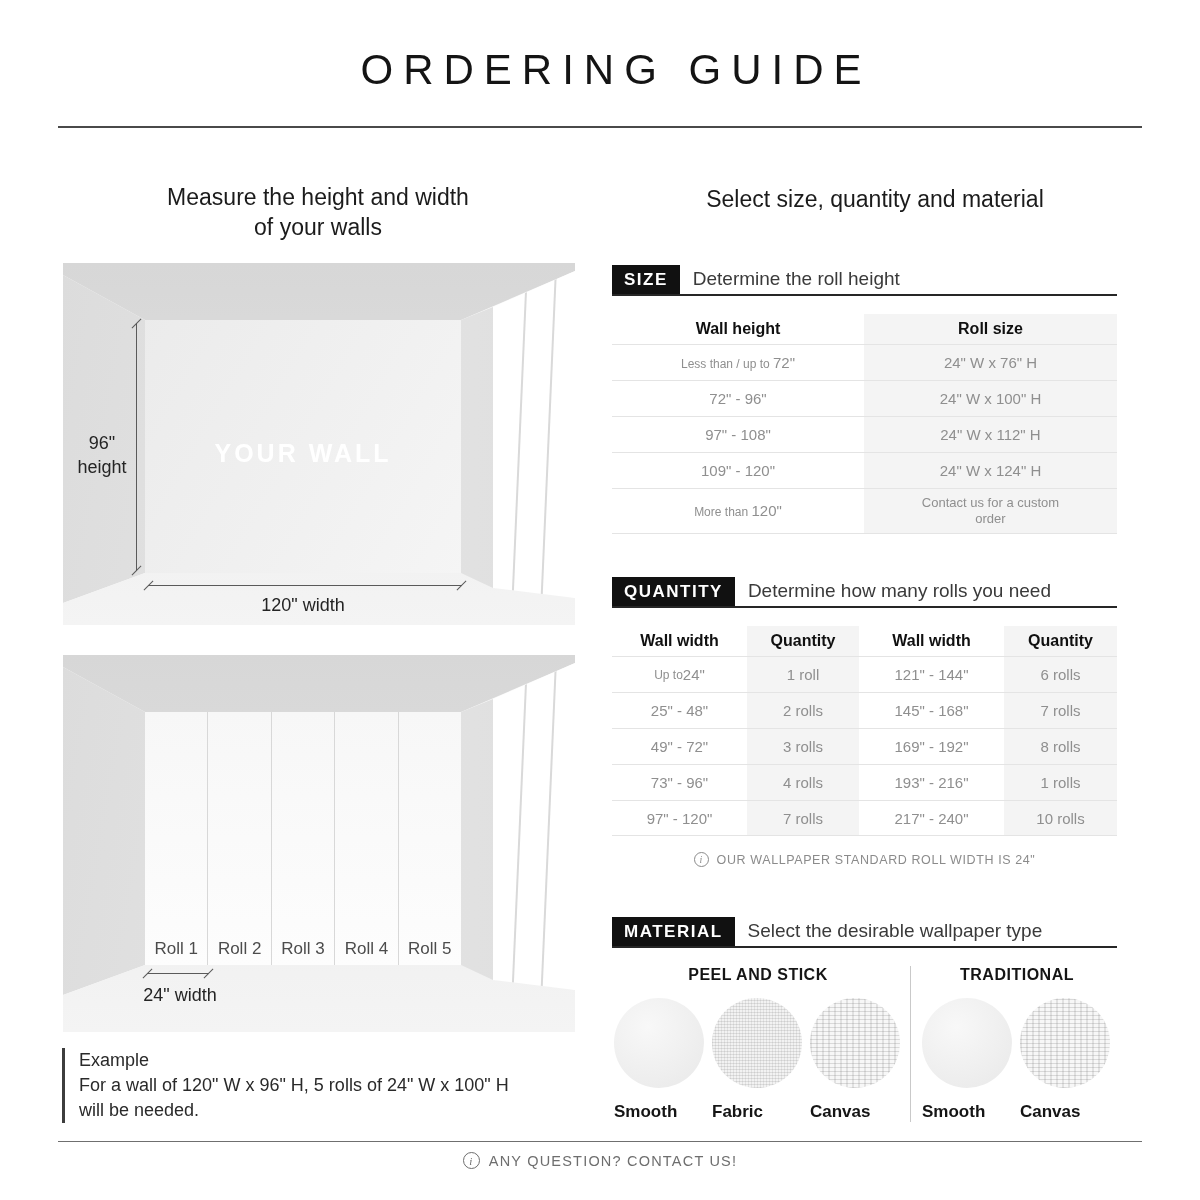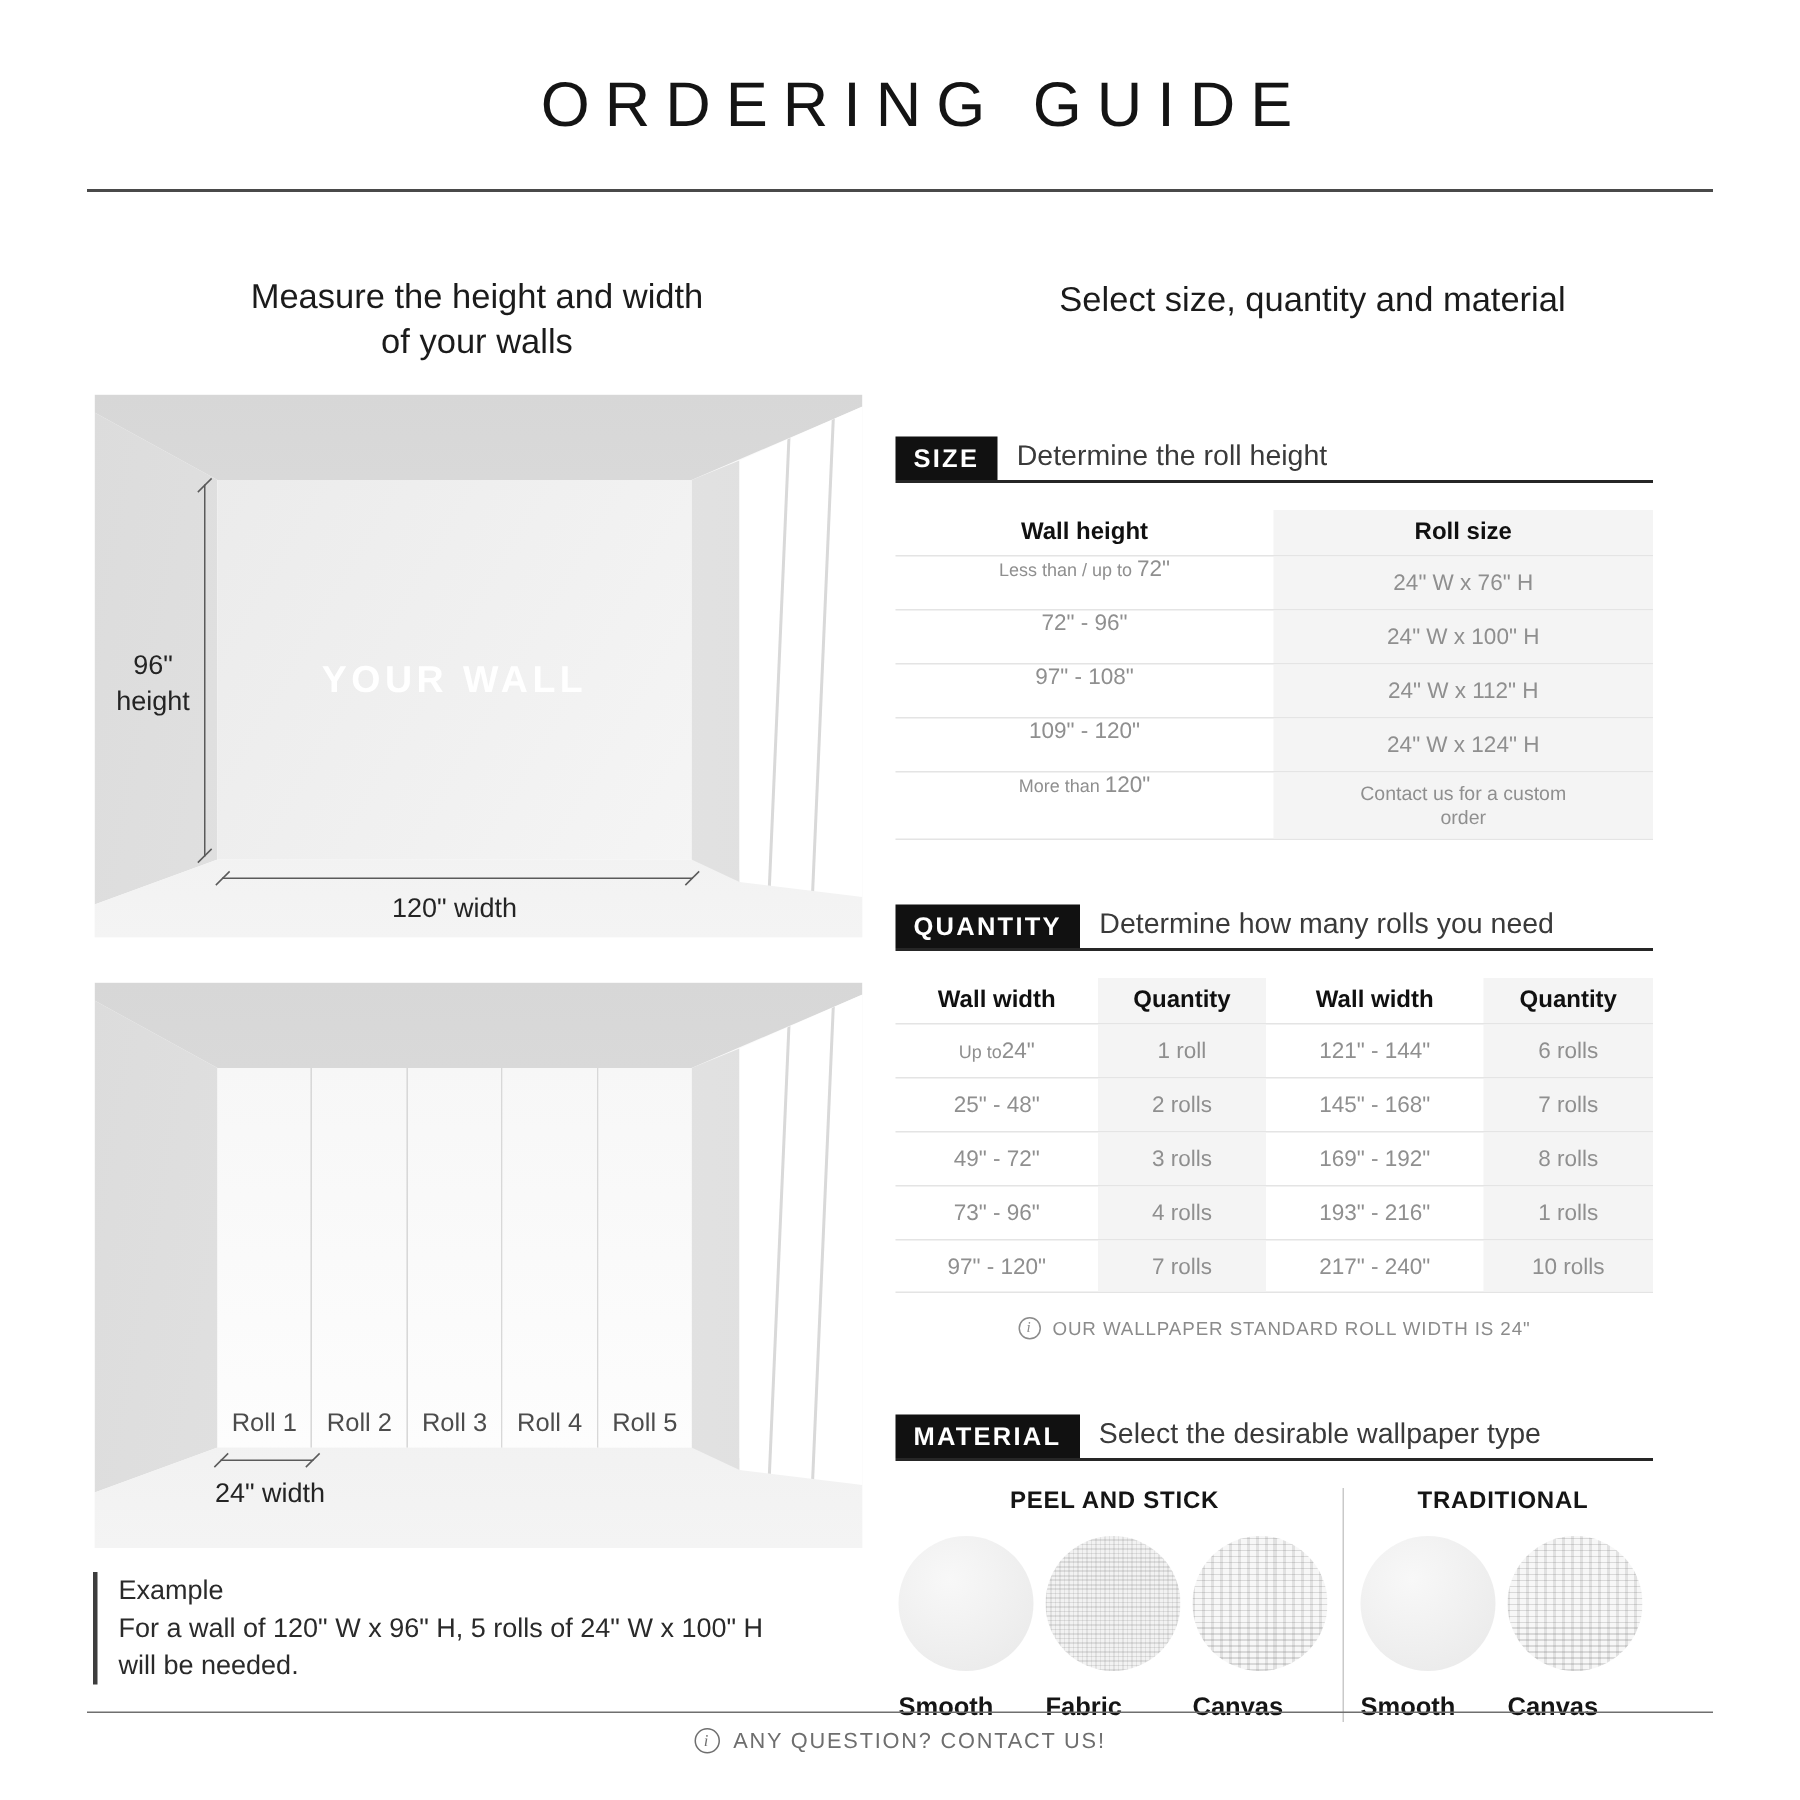--- a/index.html
+++ b/index.html
@@ -67,31 +67,31 @@
     font-size:17px; color:#4c4c4c; }
   .width-label2 { position:absolute; left:62px; top:330px; width:110px; text-align:center;
     font-size:18px; color:#242424; font-weight:500; }
 
   
   .example { position:absolute; left:62px; top:1048px; width:490px;
     border-left:3px solid #3d3d3d; padding-left:14px;
     font-size:18px; line-height:25px; color:#2a2a2a; }
 
   
-  .section { position:absolute; left:597px; width:505px;margin-top:26px; }
+  .section { position:absolute; left:612px; width:505px; }
   .sec-size { top:265px; } .sec-qty { top:577px; } .sec-mat { top:917px; }
   .section-header { display:flex; align-items:stretch; border-bottom:2px solid #262626; }
   .badge { background:#111111; color:#ffffff; font-size:17px; font-weight:600;
     letter-spacing:1.5px; padding:5px 12px 4px 12px; }
   .caption { font-size:19px; color:#3a3a3a; margin-left:13px; align-self:flex-end;
     padding-bottom:4px; }
 
   
   .tbl { margin-top:18px; width:100%; }
-  .trow { display:flex; }
+  .trow { display:flex; align-items:center; }
   .trow.data { border-top:1px solid #e4e4e4; min-height:36px; }
   .trow.data:last-child { border-bottom:1px solid #e4e4e4; }
   .size-c1 { width:252px; text-align:center; }
   .size-c2 { width:253px; text-align:center; align-self:stretch;
     display:flex; align-items:center; justify-content:center; }
   .alt { background:#f4f4f4; }
   .thead { font-size:16px; font-weight:700; color:#101010; padding:6px 0; }
   .size-c2.thead, .qty-c.thead { padding:6px 0; }
   .muted { color:#8f8f8f; font-size:15px; }
   .muted-sm { color:#8f8f8f; font-size:12px; }

